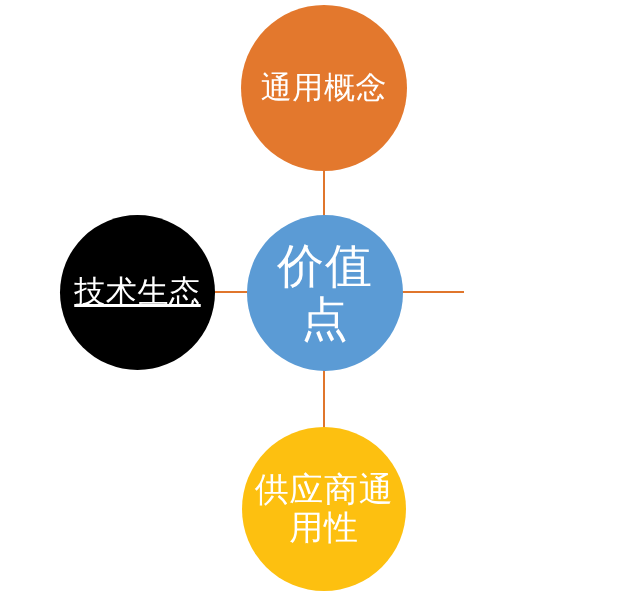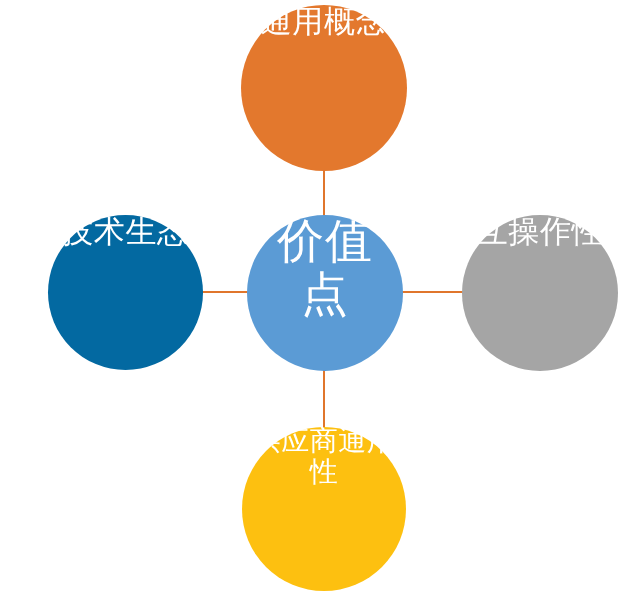--- a/index.html
+++ b/index.html
@@ -21,20 +21,21 @@
   }
   .connector {
     position: absolute;
     background: #E0762C;
     z-index: 1;
   }
   .node {
     position: absolute;
     border-radius: 50%;
     display: flex;
+    align-items: center;
     justify-content: center;
     text-align: center;
     color: #ffffff;
     z-index: 2;
     box-sizing: border-box;
   }
   .node .node-label {
     display: block;
     line-height: 1.12;
     letter-spacing: 0.02em;
@@ -68,31 +69,31 @@
 
   
   #node-bottom {
     left: 242px;
     top: 427px;
     width: 164px;
     height: 164px;
     background: #FDC010;
   }
   #node-bottom .node-label {
-    font-size: 28px;
-    font-family: Liberation Mono, monospace;
+    font-size: 34px;
   }
 
   
   #node-left {
-    left: 48px;
+    left: 60px;
     top: 215px;
     width: 155px;
     height: 155px;
-    background: #0369a1;
+    background: #000000;
+    text-decoration: underline;
   }
   #node-left .node-label {
     font-size: 31px;
   }
 
   
   #node-right {
     left: 462px;
     top: 215px;
     width: 156px;
@@ -144,21 +145,18 @@
   </div>
 
   <div class="node" id="node-left">
     <span class="node-label">技术生态</span>
   </div>
 
   <div class="node" id="node-center">
     <span class="node-label">价值点</span>
   </div>
 
-  <div class="node" id="node-right">
-    <span class="node-label">互操作性</span>
-  </div>
 
   <div class="node" id="node-bottom">
     <span class="node-label">供应商通用性</span>
   </div>
 
 </div>
 
 </body></html>

